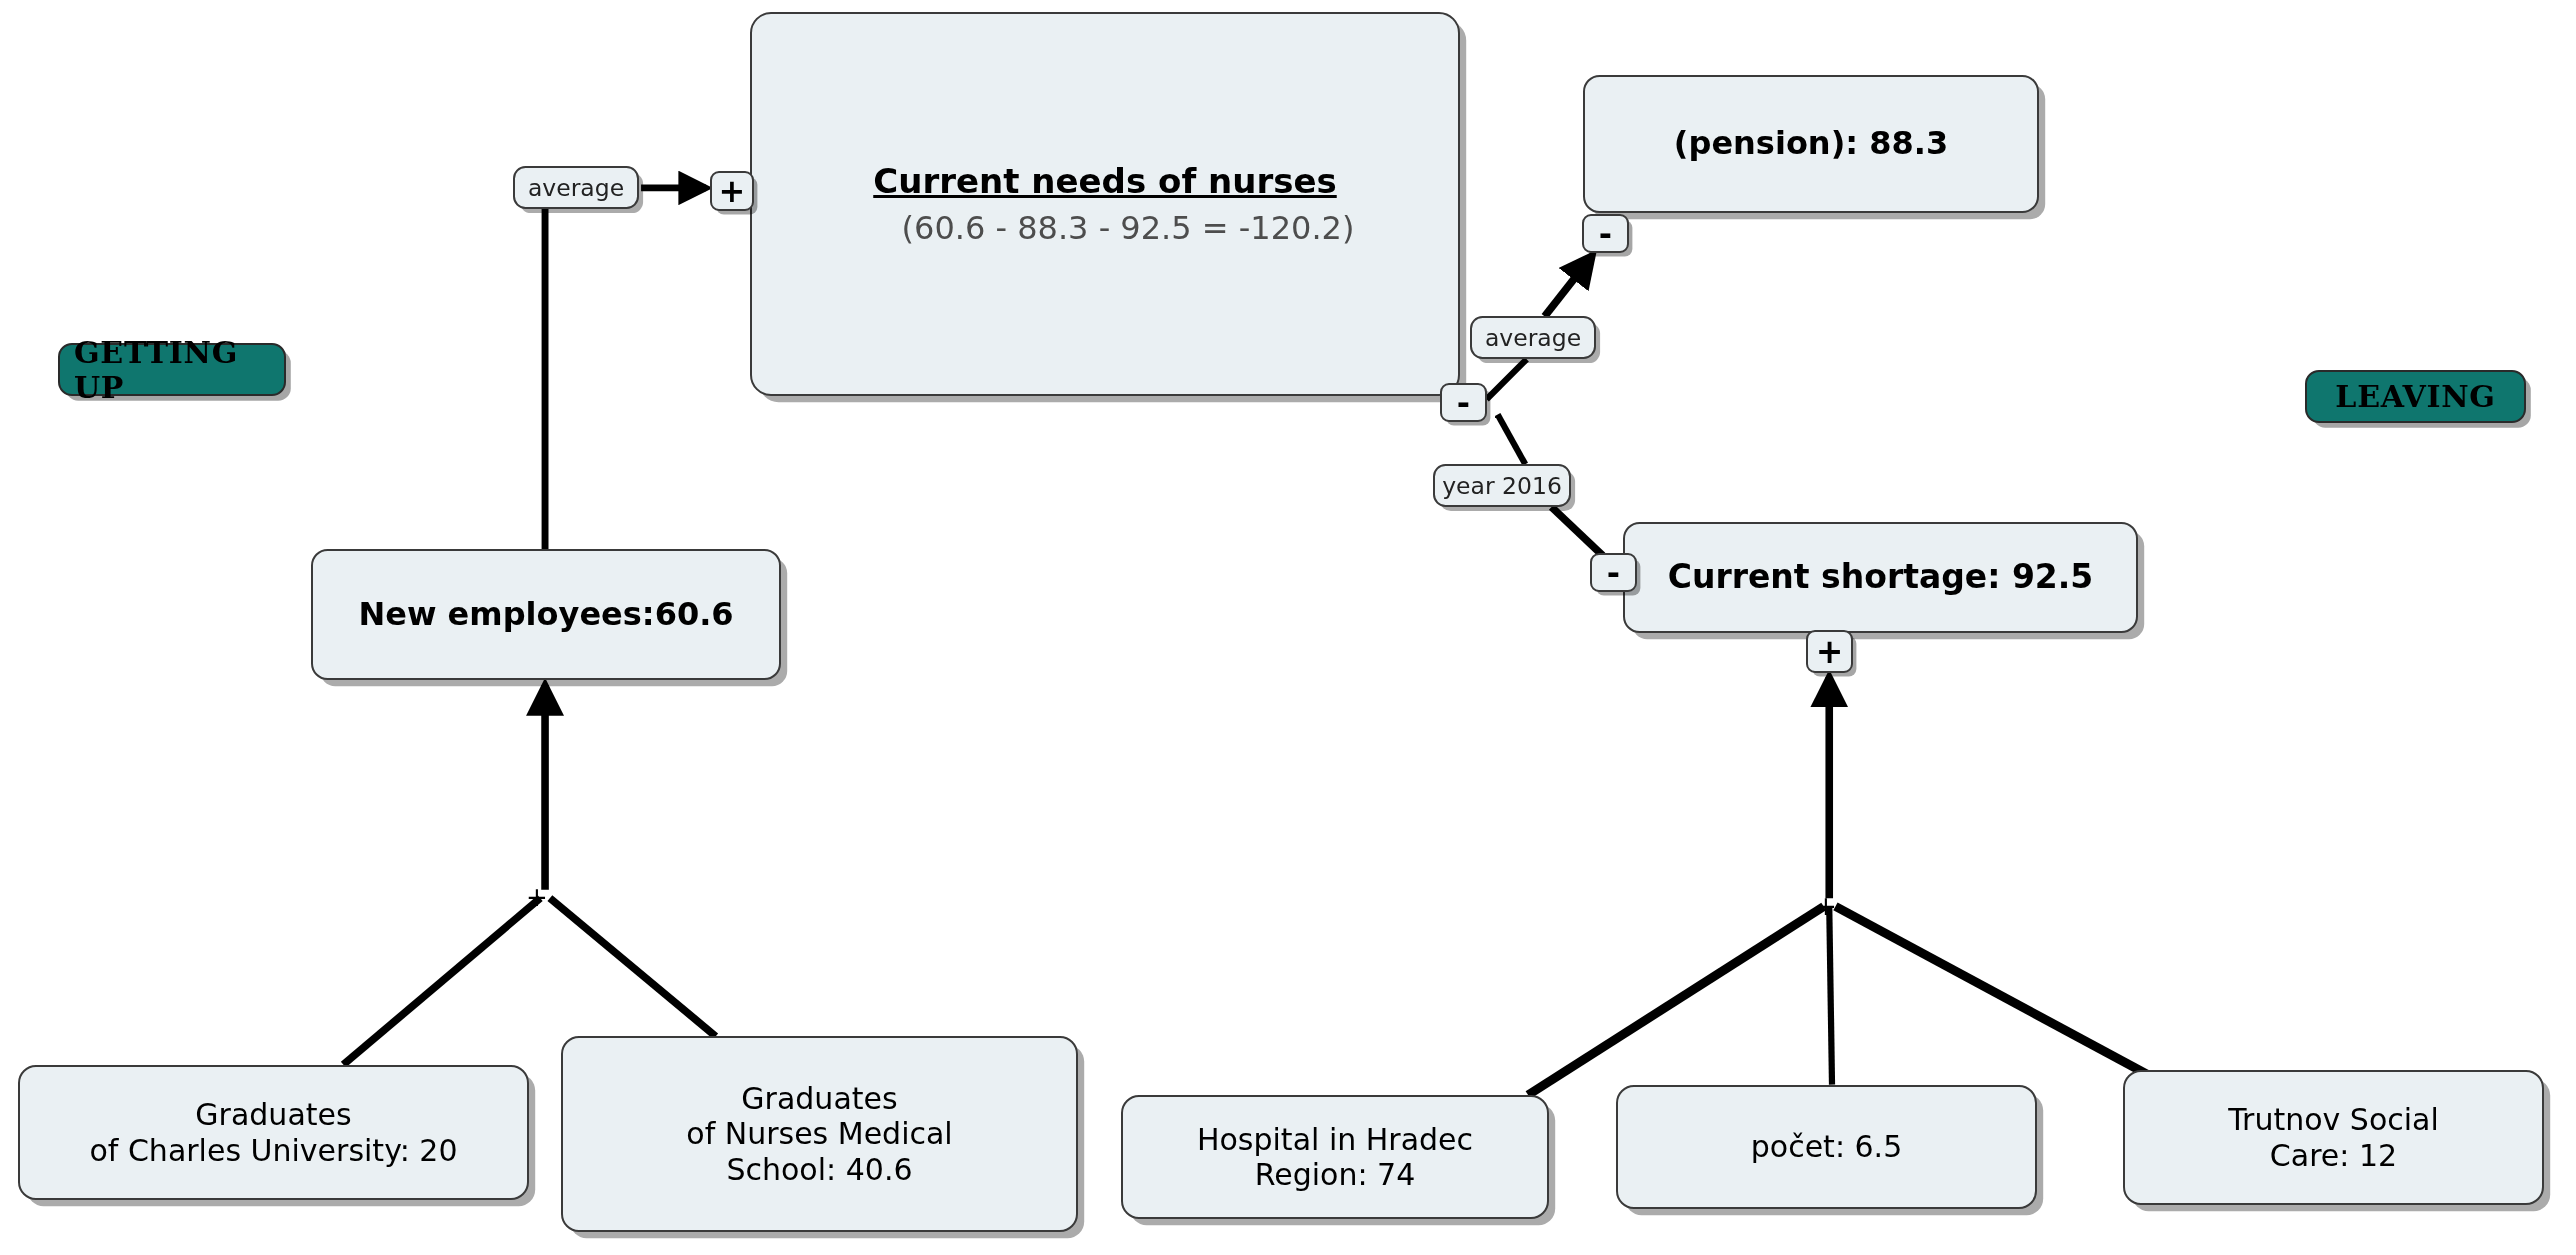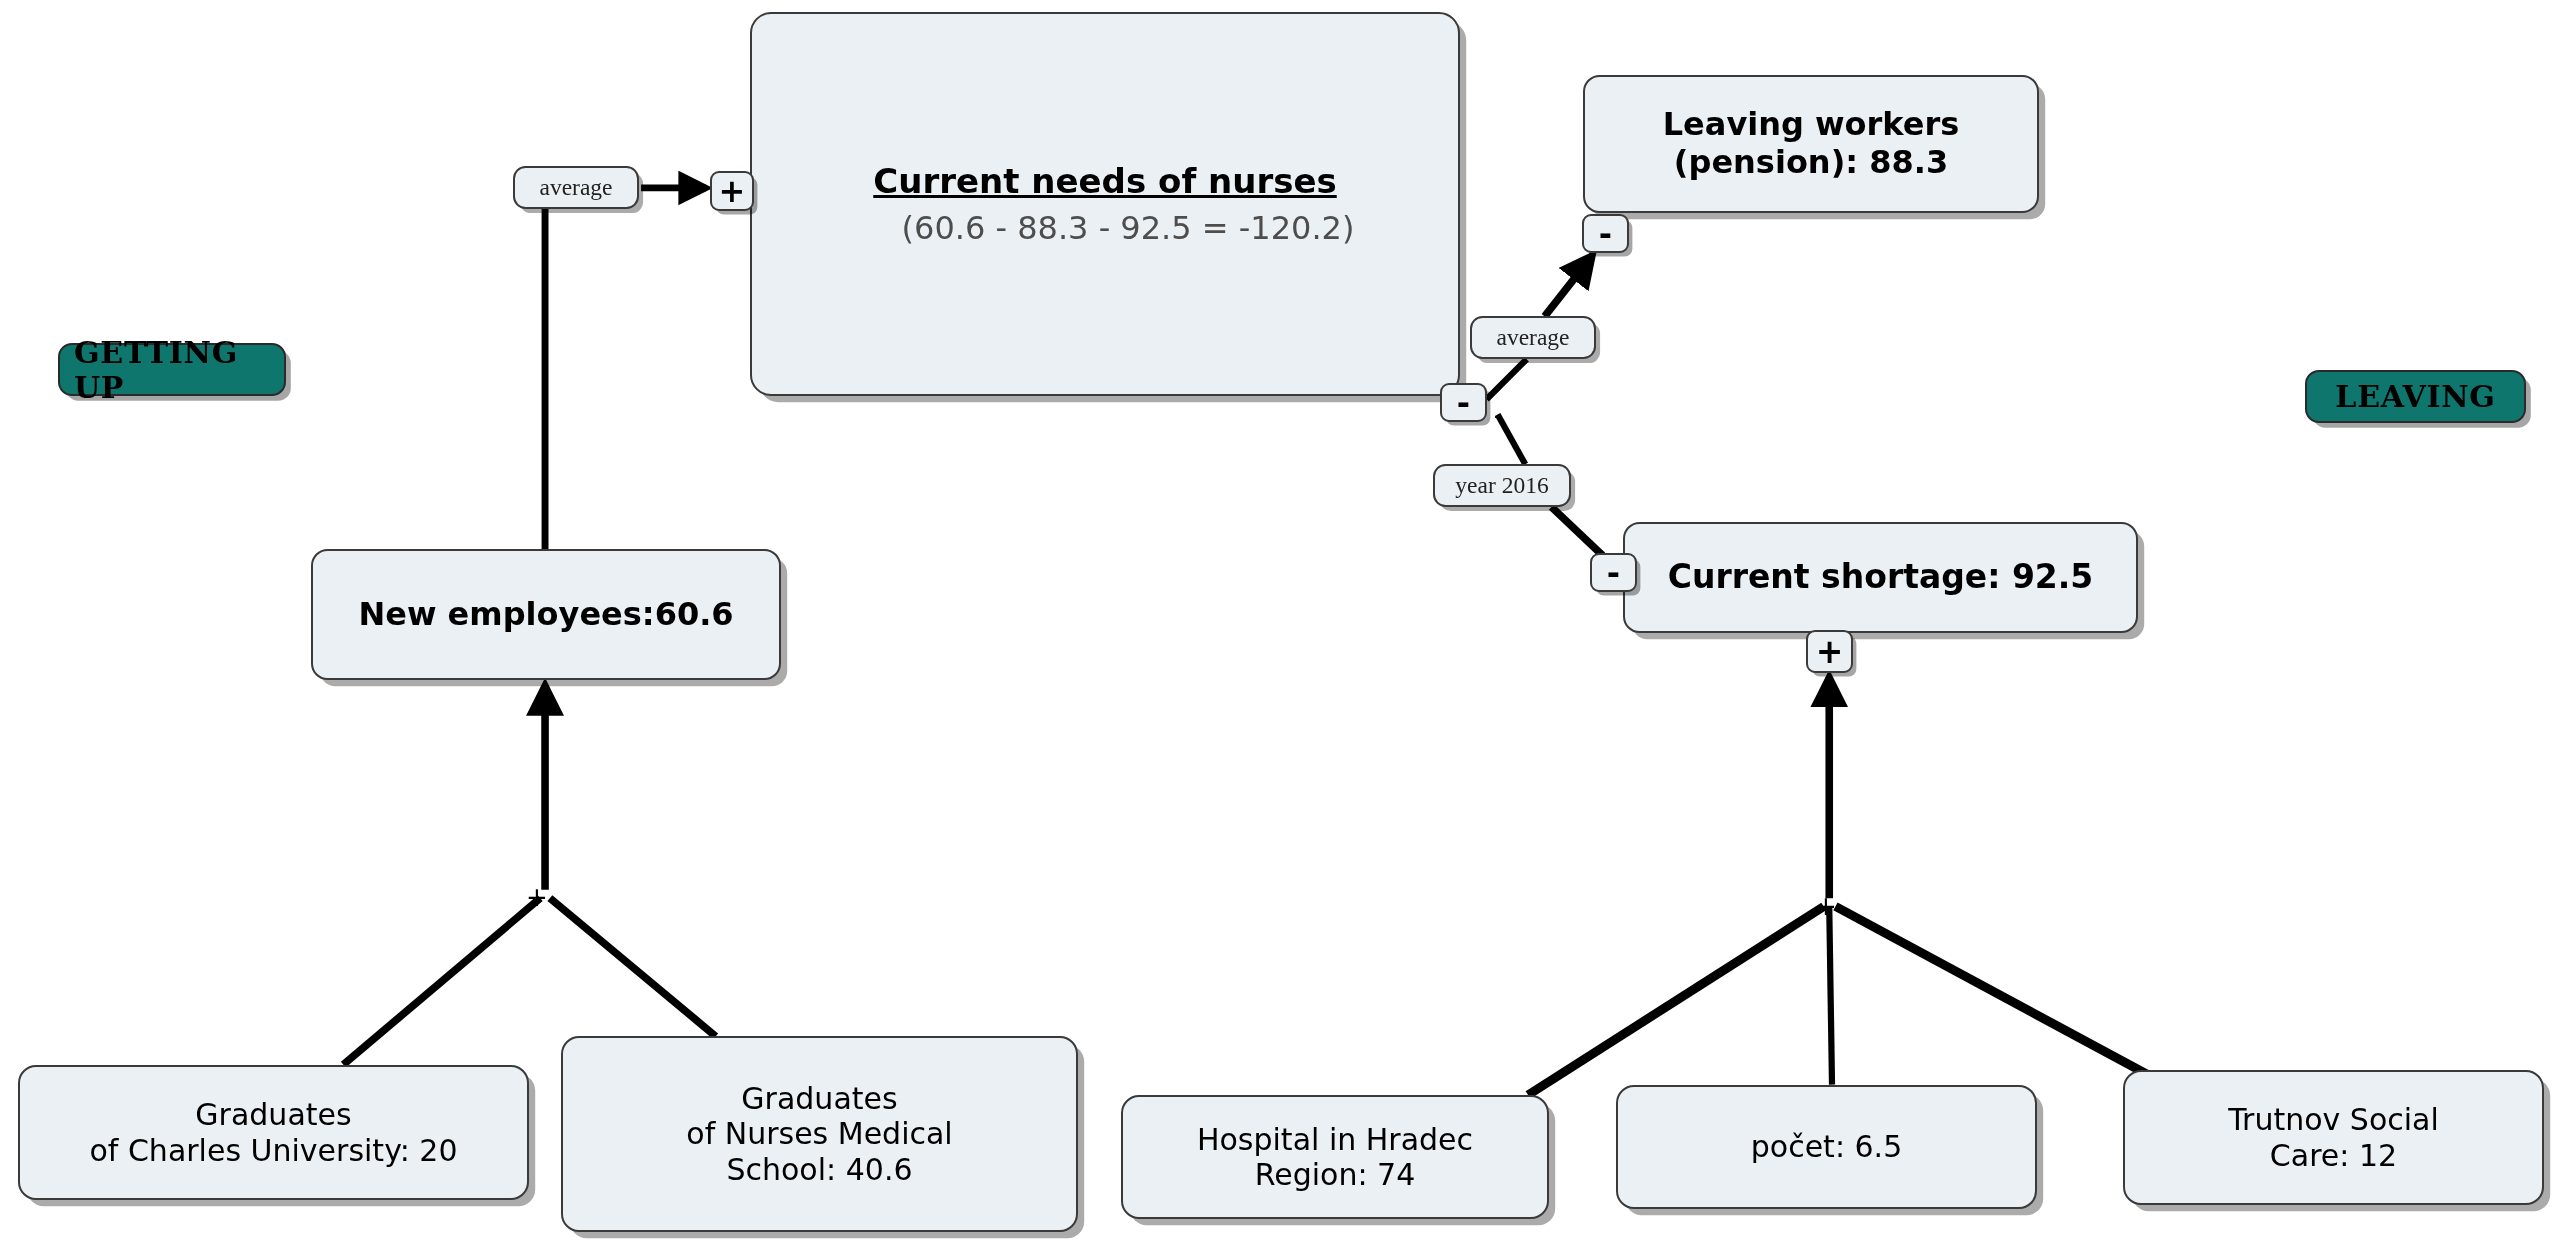--- a/index.html
+++ b/index.html
@@ -128,21 +128,20 @@
     border-radius: 12.4px;
     box-shadow: 5.5px 5.5px 0 -1.4px rgba(0,0,0,0.33);
     display: flex;
     align-items: center;
     justify-content: center;
     font-size: 23.5px;
     color: #222;
     z-index: 7;
     white-space: nowrap;
     padding: 0 0;
-    font-family: Liberation Serif, serif;
   }
   #pill-avg-left  { left: 513px;  top: 166px; width: 126px; height: 43px; }
   #pill-avg-right { left: 1470px; top: 316px; width: 126px; height: 43px; }
   #pill-year      { left: 1433px; top: 464px; width: 138px; height: 43px; }
 
   
   .op {
     position: absolute;
     box-sizing: border-box;
     background: #eaf0f3;
@@ -243,21 +242,20 @@
 
   <div class="node" id="box-main">
     <span class="txt">
       <span class="line1">Current needs of nurses</span>
       <span class="formula">(60.6 - 88.3 - 92.5 = -120.2)</span>
     </span>
   </div>
 
   <div class="node" id="box-pension">
     <span class="txt">
-      <span class="l">Leaving workers</span>
       <span class="l">(pension): 88.3</span>
     </span>
   </div>
 
   <div class="node" id="box-shortage">
     <span class="txt">Current shortage: 92.5</span>
   </div>
 
   <div class="node" id="box-newemp">
     <span class="txt">New employees:60.6</span>

